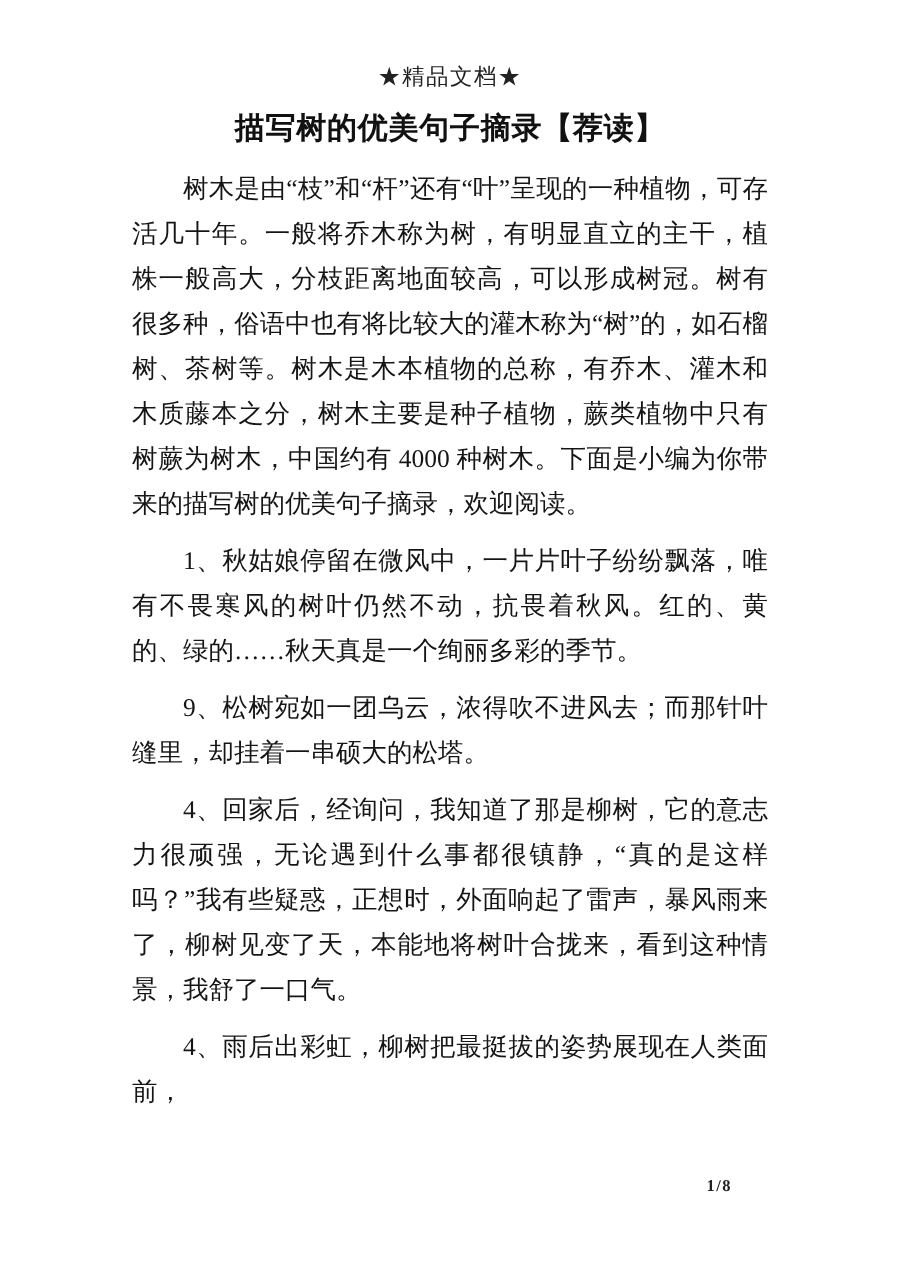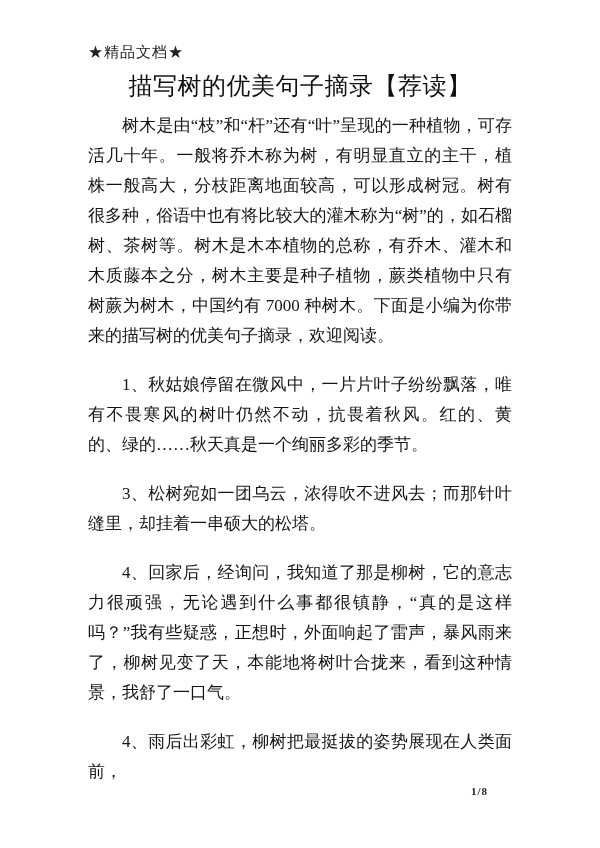--- a/index.html
+++ b/index.html
@@ -12,45 +12,45 @@
   .page {
     position: relative;
     width: 600px;
     height: 848px;
     background: #ffffff;
     padding: 43px 88px 0 88px;
     overflow: hidden;
     color: #1a1a1a;
   }
   .doc-header {
-    text-align: left;
+    text-align: center;
     font-size: 15px;
     line-height: 19px;
     color: #222222;
     letter-spacing: 1px;
   }
   .doc-title {
     margin-top: 9px;
     text-align: center;
-    font-size: 24px;
+    font-size: 20px;
     line-height: 31px;
-    font-weight: normal;
+    font-weight: bold;
     color: #111111;
     letter-spacing: 0.5px;
   }
   .doc-content {
     margin-top: 9px;
     font-size: 17px;
     line-height: 30px;
     text-align: justify;
     color: #151515;
   }
   .doc-content p {
     text-indent: 2em;
-    margin-top: 19px;
+    margin-top: 8px;
   }
   .doc-content p:first-child {
     margin-top: 0;
   }
   .page-footer {
     position: absolute;
     top: 785px;
     right: 112px;
     font-size: 11px;
     font-weight: bold;
@@ -61,21 +61,21 @@
 </style>
 </head>
 <body>
 
 <div class="page">
   <div class="doc-header">★精品文档★</div>
 
   <h1 class="doc-title">描写树的优美句子摘录【荐读】</h1>
 
   <div class="doc-content">
-    <p>树木是由“枝”和“杆”还有“叶”呈现的一种植物，可存活几十年。一般将乔木称为树，有明显直立的主干，植株一般高大，分枝距离地面较高，可以形成树冠。树有很多种，俗语中也有将比较大的灌木称为“树”的，如石榴树、茶树等。树木是木本植物的总称，有乔木、灌木和木质藤本之分，树木主要是种子植物，蕨类植物中只有树蕨为树木，中国约有 7000 种树木。下面是小编为你带来的描写树的优美句子摘录，欢迎阅读。</p>
+    <p>树木是由“枝”和“杆”还有“叶”呈现的一种植物，可存活几十年。一般将乔木称为树，有明显直立的主干，植株一般高大，分枝距离地面较高，可以形成树冠。树有很多种，俗语中也有将比较大的灌木称为“树”的，如石榴树、茶树等。树木是木本植物的总称，有乔木、灌木和木质藤本之分，树木主要是种子植物，蕨类植物中只有树蕨为树木，中国约有 4000 种树木。下面是小编为你带来的描写树的优美句子摘录，欢迎阅读。</p>
     <p>1、秋姑娘停留在微风中，一片片叶子纷纷飘落，唯有不畏寒风的树叶仍然不动，抗畏着秋风。红的、黄的、绿的……秋天真是一个绚丽多彩的季节。</p>
-    <p>3、松树宛如一团乌云，浓得吹不进风去；而那针叶缝里，却挂着一串硕大的松塔。</p>
+    <p>9、松树宛如一团乌云，浓得吹不进风去；而那针叶缝里，却挂着一串硕大的松塔。</p>
     <p>4、回家后，经询问，我知道了那是柳树，它的意志力很顽强，无论遇到什么事都很镇静，“真的是这样吗？”我有些疑惑，正想时，外面响起了雷声，暴风雨来了，柳树见变了天，本能地将树叶合拢来，看到这种情景，我舒了一口气。</p>
     <p>4、雨后出彩虹，柳树把最挺拔的姿势展现在人类面前，</p>
   </div>
 
   <div class="page-footer">1/8</div>
 </div>
 
 </body></html>

